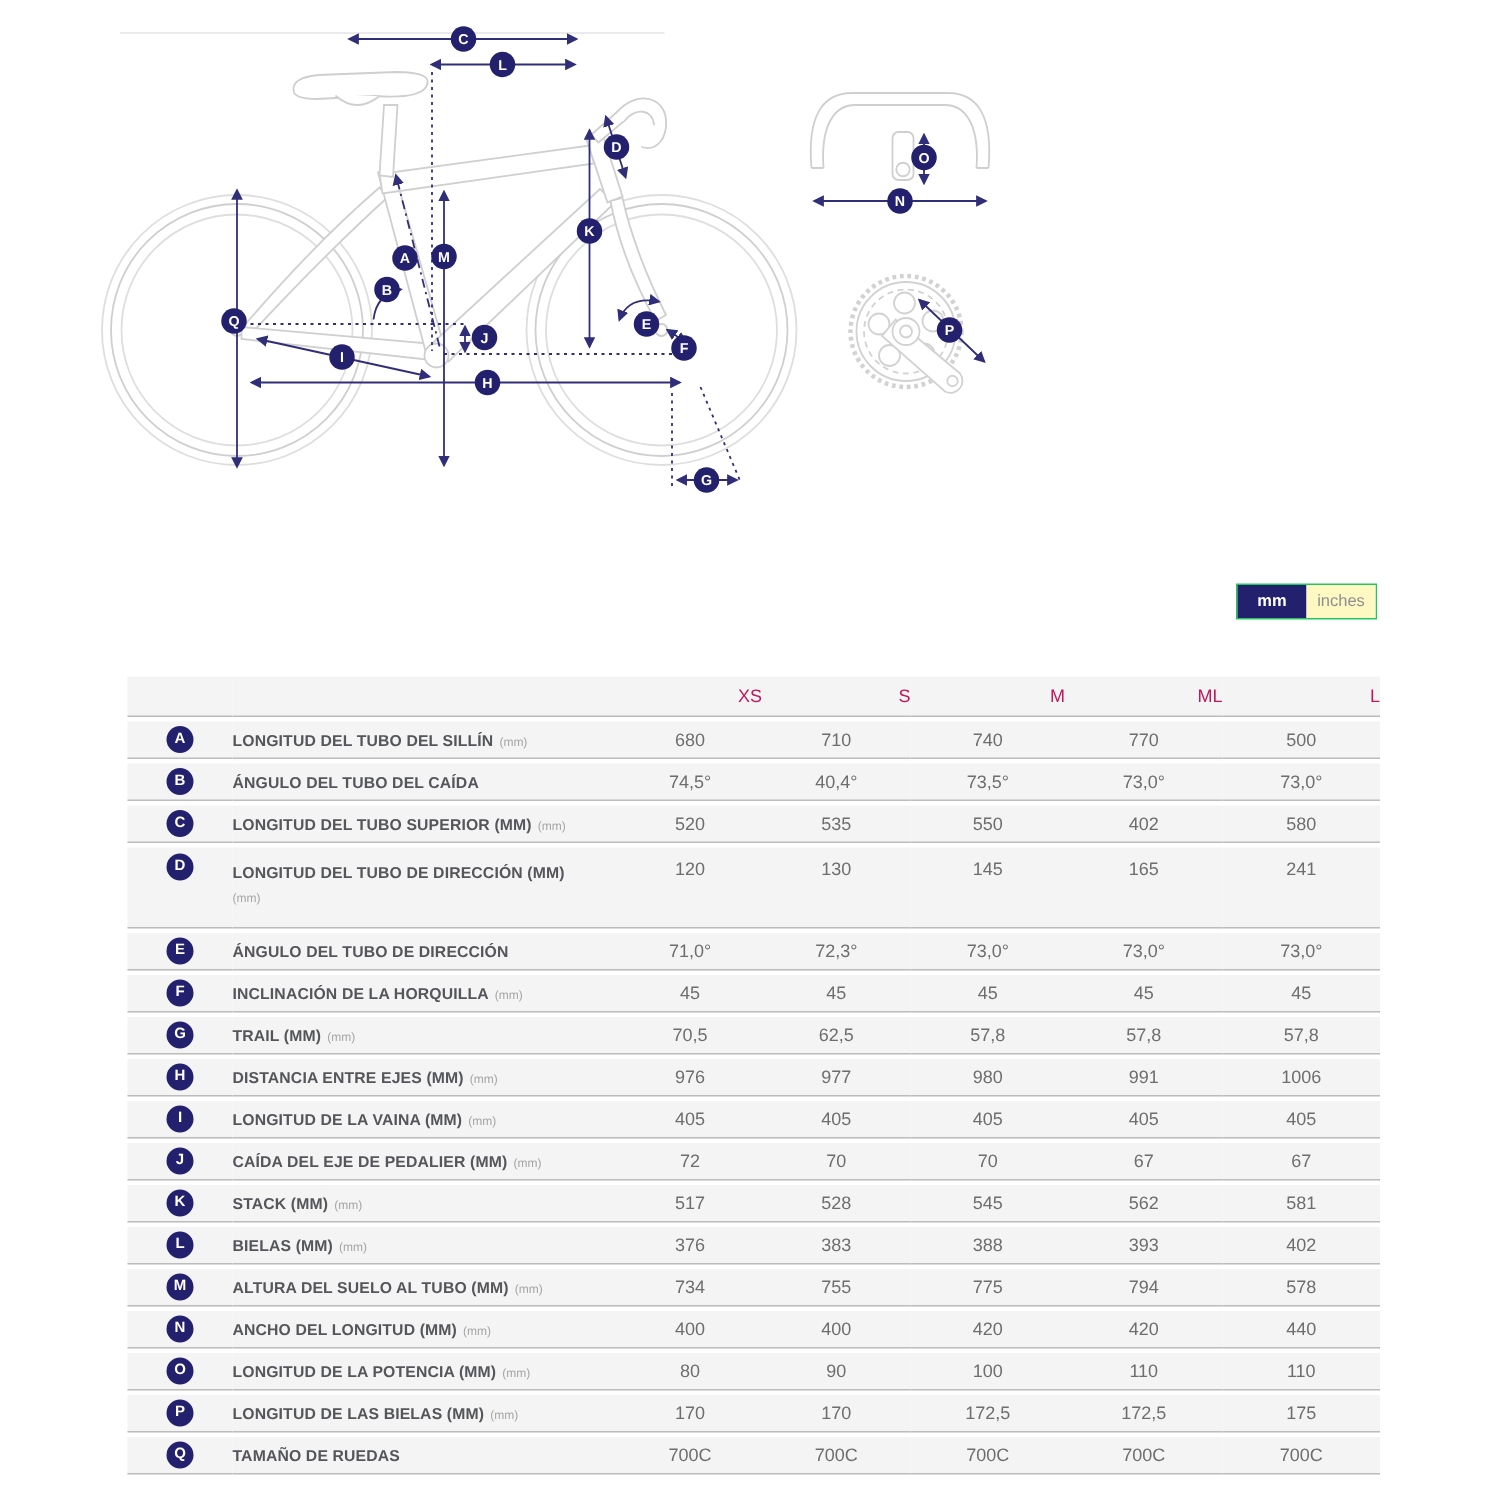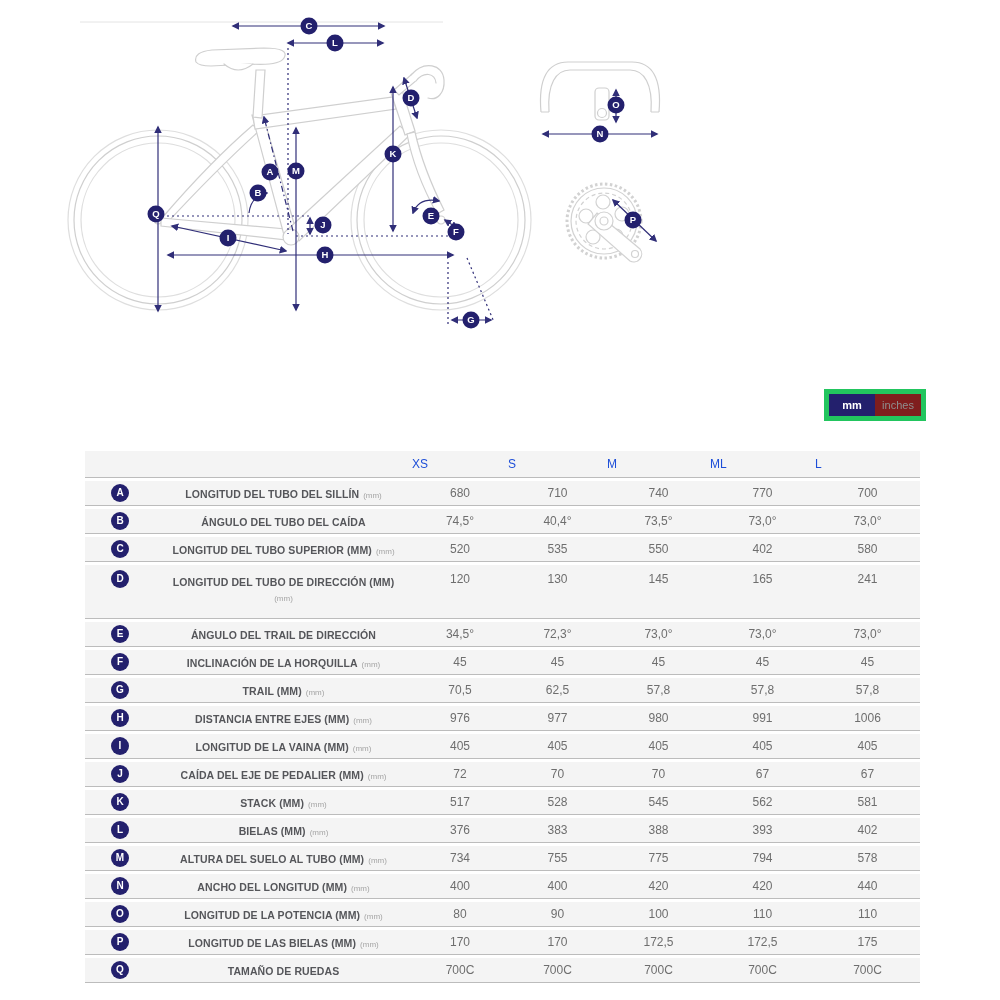--- a/index.html
+++ b/index.html
@@ -1,26 +1,26 @@
 <!DOCTYPE html>
 <html><head>
 <meta charset="utf-8">
 <style>
   html,body{margin:0;padding:0}
   body{width:1000px;height:1000px;background:#fff;font-family:"Liberation Sans",sans-serif;position:relative;overflow:hidden}
   .diagram{position:absolute;top:0;left:0}
-  .unit-toggle{position:absolute;top:389px;left:824px;display:flex;border:5px solid #22c55e;background:#fff}
-  .unit-toggle button{border:none;background:#7f1d1d;color:#8f8f8f;font-family:"Liberation Sans",sans-serif;font-size:11px;width:46px;height:22px;padding:0;cursor:pointer}
+  .unit-toggle{position:absolute;top:389px;left:824px;display:flex;border:1px solid #22c55e;background:#fff}
+  .unit-toggle button{border:none;background:#fef9c3;color:#8f8f8f;font-family:"Liberation Sans",sans-serif;font-size:11px;width:46px;height:22px;padding:0;cursor:pointer}
   .unit-toggle button.on{background:#23206d;color:#fff;font-weight:bold}
   table.geo{position:absolute;top:448px;left:85px;width:835px;border-collapse:separate;border-spacing:0 3px;table-layout:fixed}
   table.geo th,table.geo td{background:#f4f4f4;border-bottom:1px solid #bcbcbc;height:24px;vertical-align:middle;padding:0;margin:0}
-  table.geo th{font-weight:normal;font-size:12px;color:#1d4ed8;text-align:left;height:26px}
+  table.geo th{font-weight:normal;font-size:12px;color:#be185d;text-align:right;height:26px}
   td.val{font-size:12px;color:#6e6e6e;text-align:center}
   td.badge-cell{text-align:center}
-  td.label-cell{text-align:center}
+  td.label-cell{text-align:left}
   .badge{display:inline-block;width:18px;height:18px;border-radius:50%;background:#23206d;color:#fff;font-size:10px;font-weight:bold;line-height:18px;text-align:center;vertical-align:middle}
   .lbl{font-size:10.5px;font-weight:bold;color:#55565a;letter-spacing:0.1px}
   .sfx{font-size:8px;color:#a5a5a5;font-weight:normal;margin-left:4px}
   .sfx.block{display:block;margin:4px 0 0 0}
   tr.tall td{height:46px;vertical-align:top;padding-top:7px}
   tr.tall td.badge-cell{padding-top:4px}
 </style>
 </head>
 <body>
 
@@ -211,21 +211,21 @@
       </tr>
     </thead>
   <tbody id="rows">
       <tr>
         <td class="badge-cell"><span class="badge">A</span></td>
         <td class="label-cell"><span class="lbl">LONGITUD DEL TUBO DEL SILLÍN</span><span class="sfx">(mm)</span></td>
         <td class="val">680</td>
         <td class="val">710</td>
         <td class="val">740</td>
         <td class="val">770</td>
-        <td class="val">700</td>
+        <td class="val">500</td>
       </tr>
       <tr>
         <td class="badge-cell"><span class="badge">B</span></td>
         <td class="label-cell"><span class="lbl">ÁNGULO DEL TUBO DEL CAÍDA</span></td>
         <td class="val">74,5°</td>
         <td class="val">40,4°</td>
         <td class="val">73,5°</td>
         <td class="val">73,0°</td>
         <td class="val">73,0°</td>
       </tr>
@@ -242,22 +242,22 @@
         <td class="badge-cell"><span class="badge">D</span></td>
         <td class="label-cell"><span class="lbl">LONGITUD DEL TUBO DE DIRECCIÓN (MM)</span><span class="sfx block">(mm)</span></td>
         <td class="val">120</td>
         <td class="val">130</td>
         <td class="val">145</td>
         <td class="val">165</td>
         <td class="val">241</td>
       </tr>
       <tr>
         <td class="badge-cell"><span class="badge">E</span></td>
-        <td class="label-cell"><span class="lbl">ÁNGULO DEL TRAIL DE DIRECCIÓN</span></td>
-        <td class="val">34,5°</td>
+        <td class="label-cell"><span class="lbl">ÁNGULO DEL TUBO DE DIRECCIÓN</span></td>
+        <td class="val">71,0°</td>
         <td class="val">72,3°</td>
         <td class="val">73,0°</td>
         <td class="val">73,0°</td>
         <td class="val">73,0°</td>
       </tr>
       <tr>
         <td class="badge-cell"><span class="badge">F</span></td>
         <td class="label-cell"><span class="lbl">INCLINACIÓN DE LA HORQUILLA</span><span class="sfx">(mm)</span></td>
         <td class="val">45</td>
         <td class="val">45</td>

